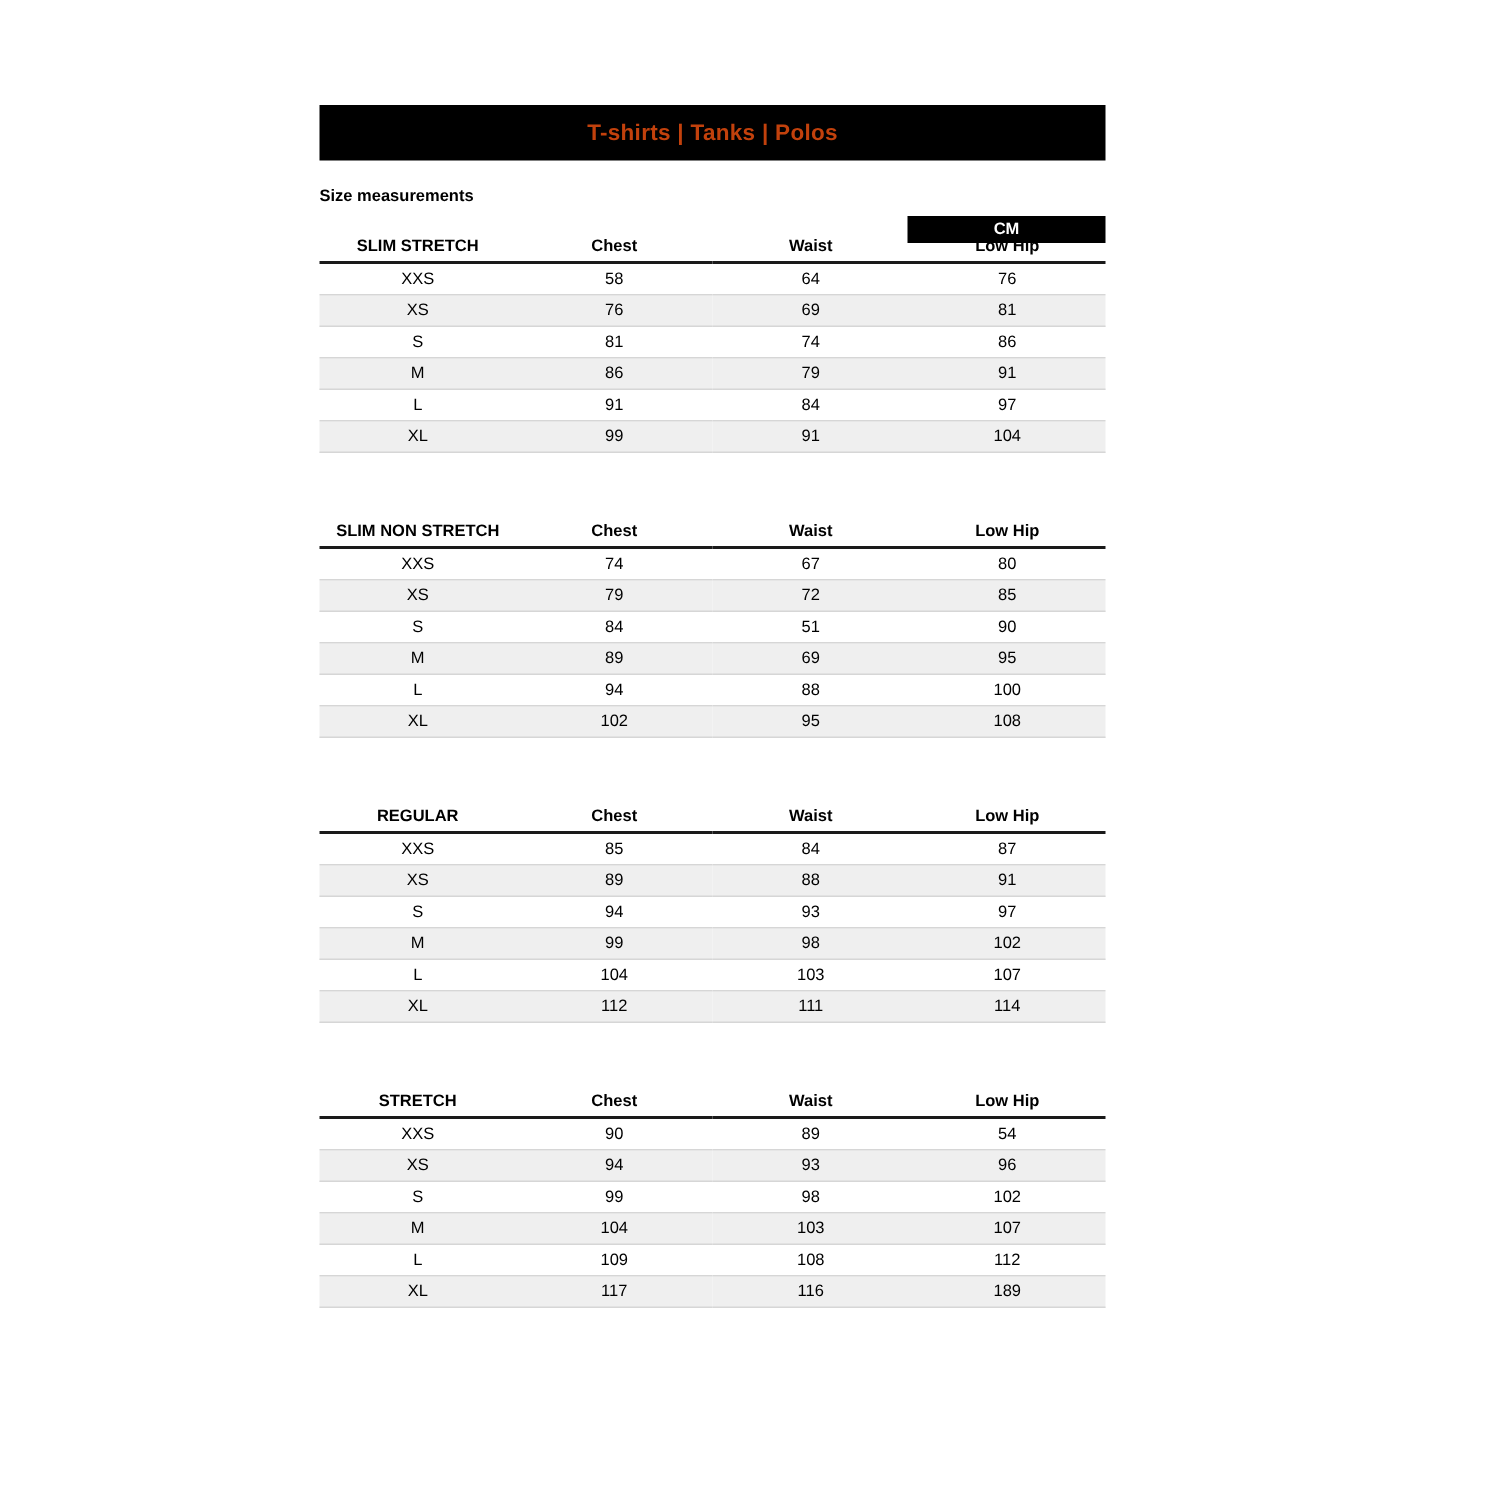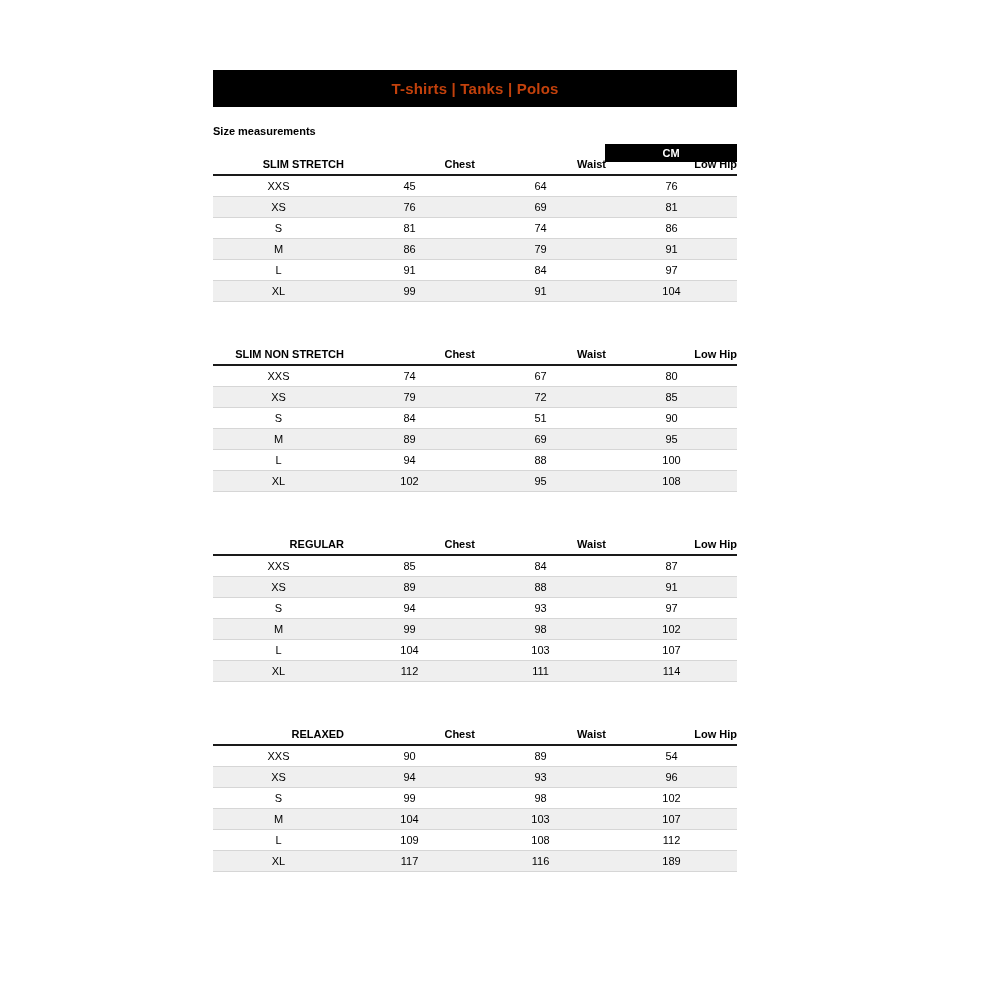--- a/index.html
+++ b/index.html
@@ -72,21 +72,21 @@
     width: 100%;
     border-collapse: collapse;
     table-layout: fixed;
     margin: 0 0 42px 0;
     font-size: 11px;
   }
   table.size-table th {
     font-weight: 700;
     height: 20px;
     padding: 0;
-    text-align: right;
+    text-align: center;
     border-bottom: 2px solid #1a1a1a;
     white-space: nowrap;
   }
   table.size-table td {
     font-weight: 400;
     height: 20px;
     padding: 0;
     text-align: center;
     border-bottom: 1px solid #d6d6d6;
     white-space: nowrap;
@@ -116,21 +116,21 @@
           <tr>
             <th>SLIM STRETCH</th>
             <th>Chest</th>
             <th>Waist</th>
             <th>Low Hip</th>
           </tr>
         </thead>
         <tbody>
           <tr>
             <td>XXS</td>
-            <td>45</td>
+            <td>58</td>
             <td>64</td>
             <td>76</td>
           </tr>
           <tr>
             <td>XS</td>
             <td>76</td>
             <td>69</td>
             <td>81</td>
           </tr>
           <tr>
@@ -251,21 +251,21 @@
             <td>XL</td>
             <td>112</td>
             <td>111</td>
             <td>114</td>
           </tr>
         </tbody>
       </table>
       <table class="size-table">
         <thead>
           <tr>
-            <th>RELAXED</th>
+            <th>STRETCH</th>
             <th>Chest</th>
             <th>Waist</th>
             <th>Low Hip</th>
           </tr>
         </thead>
         <tbody>
           <tr>
             <td>XXS</td>
             <td>90</td>
             <td>89</td>

